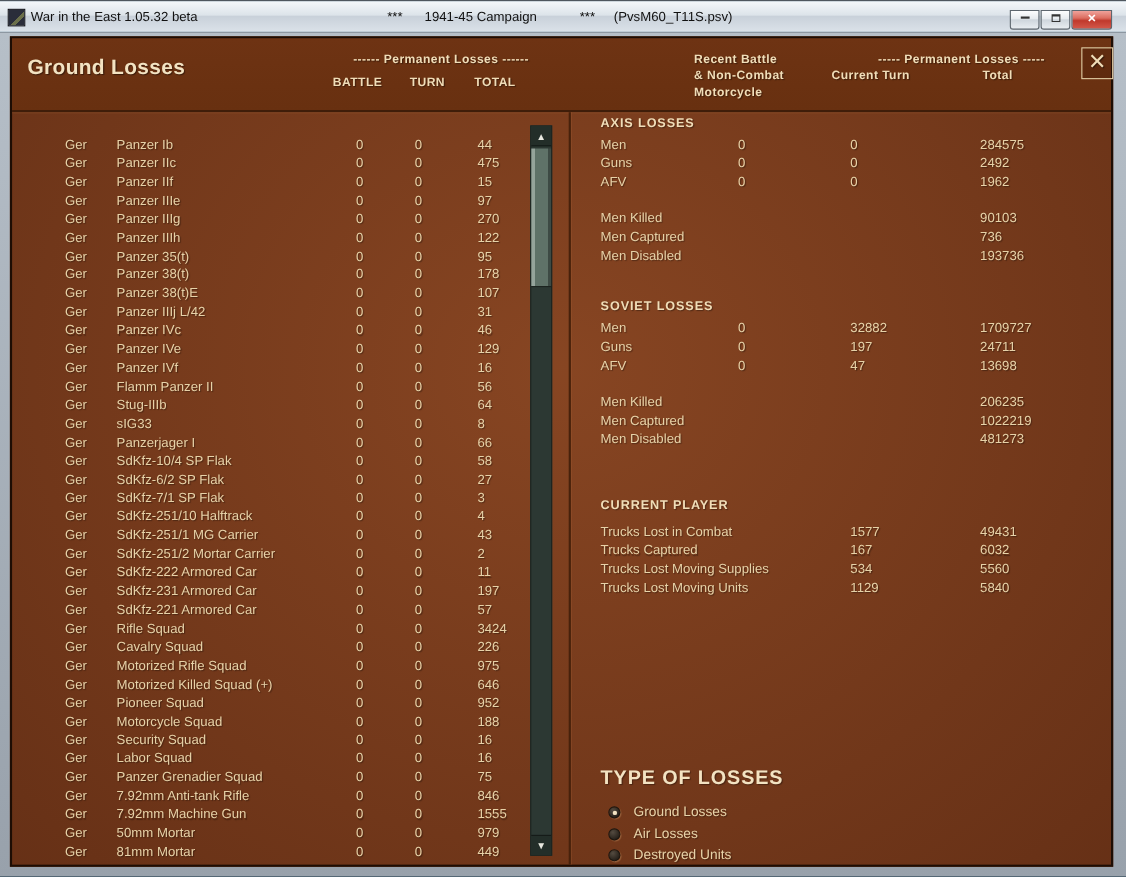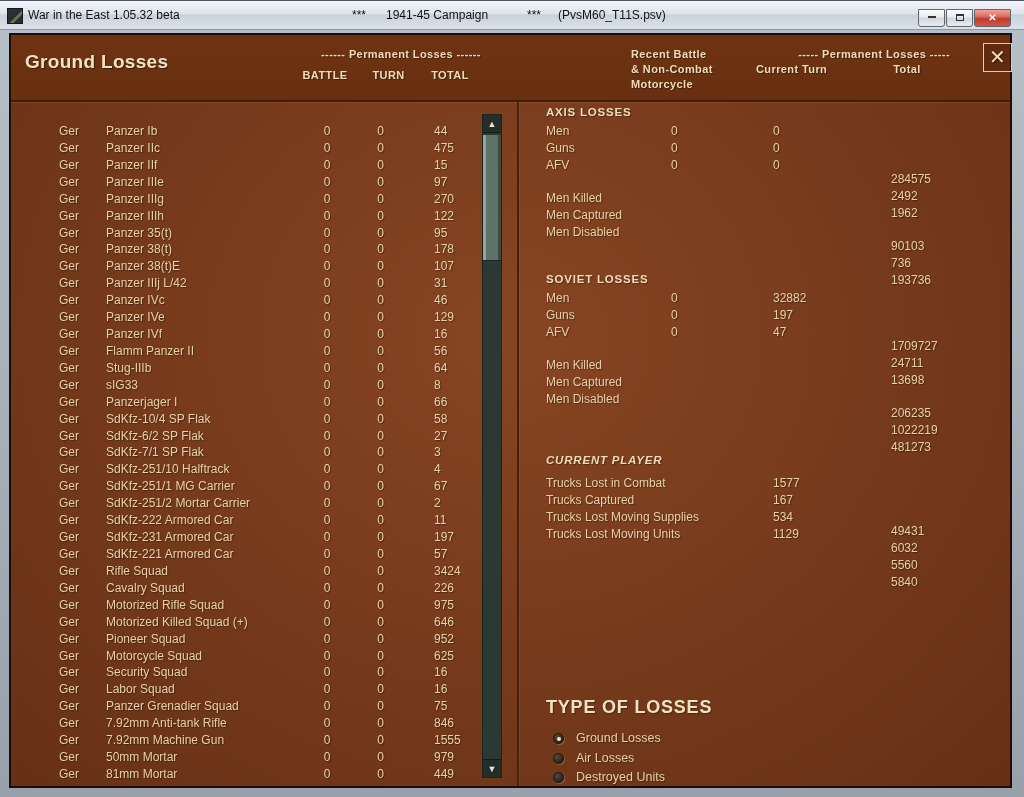--- a/index.html
+++ b/index.html
@@ -79,21 +79,21 @@
   .divider { position:absolute; left:506px; top:67px; bottom:0; width:2px;
     background:#47210b; box-shadow:1px 0 0 rgba(170,100,55,0.25); }
 
   
   .rline { position:absolute; left:0; right:0; height:17px; font-size:12px;
     color:#e7d2a8; text-shadow:1px 1px 1px rgba(0,0,0,0.35); }
   .rline span { position:absolute; top:0; white-space:nowrap;text-align:right; }
   .lab { left:535px; }
   .v1 { left:660px; }
   .v2 { left:762px; }
-  .v3 { left:880px;margin-top:48px; }
+  .v3 { left:880px; }
   .sect { font-weight:bold; font-size:11.5px; letter-spacing:0.8px; color:#f0ddb8; }
   .tol-title { font-size:18px; font-weight:bold; letter-spacing:0.8px; color:#f3e3c2; }
   .radio-row { position:absolute; left:0; height:18px; cursor:pointer; }
   .radio { position:absolute; left:542px; top:2px; width:11px; height:11px; border-radius:50%;
     background:radial-gradient(circle at 35% 30%, #544b40, #2a241d 70%);
     border:1px solid #1d1710; box-shadow:1px 1px 1px rgba(255,210,150,0.25); }
   .radio.sel::after { content:""; position:absolute; left:3px; top:3px; width:4px; height:4px;
     border-radius:50%; background:#f2e3c2; }
   .rlabel { position:absolute; left:565px; top:0; font-size:12.5px; color:#e7d2a8;
     text-shadow:1px 1px 1px rgba(0,0,0,0.35); white-space:nowrap; }
@@ -279,21 +279,21 @@
             <span class="un">SdKfz-251/10 Halftrack</span>
             <span class="ub">0</span>
             <span class="ut">0</span>
             <span class="uo">4</span>
           </div>
           <div class="urow" style="top: 444.32px;">
             <span class="uf">Ger</span>
             <span class="un">SdKfz-251/1 MG Carrier</span>
             <span class="ub">0</span>
             <span class="ut">0</span>
-            <span class="uo">67</span>
+            <span class="uo">43</span>
           </div>
           <div class="urow" style="top: 461.24px;">
             <span class="uf">Ger</span>
             <span class="un">SdKfz-251/2 Mortar Carrier</span>
             <span class="ub">0</span>
             <span class="ut">0</span>
             <span class="uo">2</span>
           </div>
           <div class="urow" style="top: 478.16px;">
             <span class="uf">Ger</span>
@@ -349,21 +349,21 @@
             <span class="un">Pioneer Squad</span>
             <span class="ub">0</span>
             <span class="ut">0</span>
             <span class="uo">952</span>
           </div>
           <div class="urow" style="top: 613.52px;">
             <span class="uf">Ger</span>
             <span class="un">Motorcycle Squad</span>
             <span class="ub">0</span>
             <span class="ut">0</span>
-            <span class="uo">625</span>
+            <span class="uo">188</span>
           </div>
           <div class="urow" style="top: 630.44px;">
             <span class="uf">Ger</span>
             <span class="un">Security Squad</span>
             <span class="ub">0</span>
             <span class="ut">0</span>
             <span class="uo">16</span>
           </div>
           <div class="urow" style="top: 647.36px;">
             <span class="uf">Ger</span>
@@ -477,21 +477,21 @@
             <span class="v3">206235</span>
           </div>
           <div class="rline" style="top: 340px;">
             <span class="lab">Men Captured</span>
             <span class="v3">1022219</span>
           </div>
           <div class="rline" style="top: 357px;">
             <span class="lab">Men Disabled</span>
             <span class="v3">481273</span>
           </div>
-          <div class="rline" style="top: 419px; font-style: italic;">
+          <div class="rline" style="top: 419px;">
             <span class="sect lab">CURRENT PLAYER</span>
           </div>
           <div class="rline" style="top: 441px;">
             <span class="lab">Trucks Lost in Combat</span>
             <span class="v2">1577</span>
             <span class="v3">49431</span>
           </div>
           <div class="rline" style="top: 458px;">
             <span class="lab">Trucks Captured</span>
             <span class="v2">167</span>

